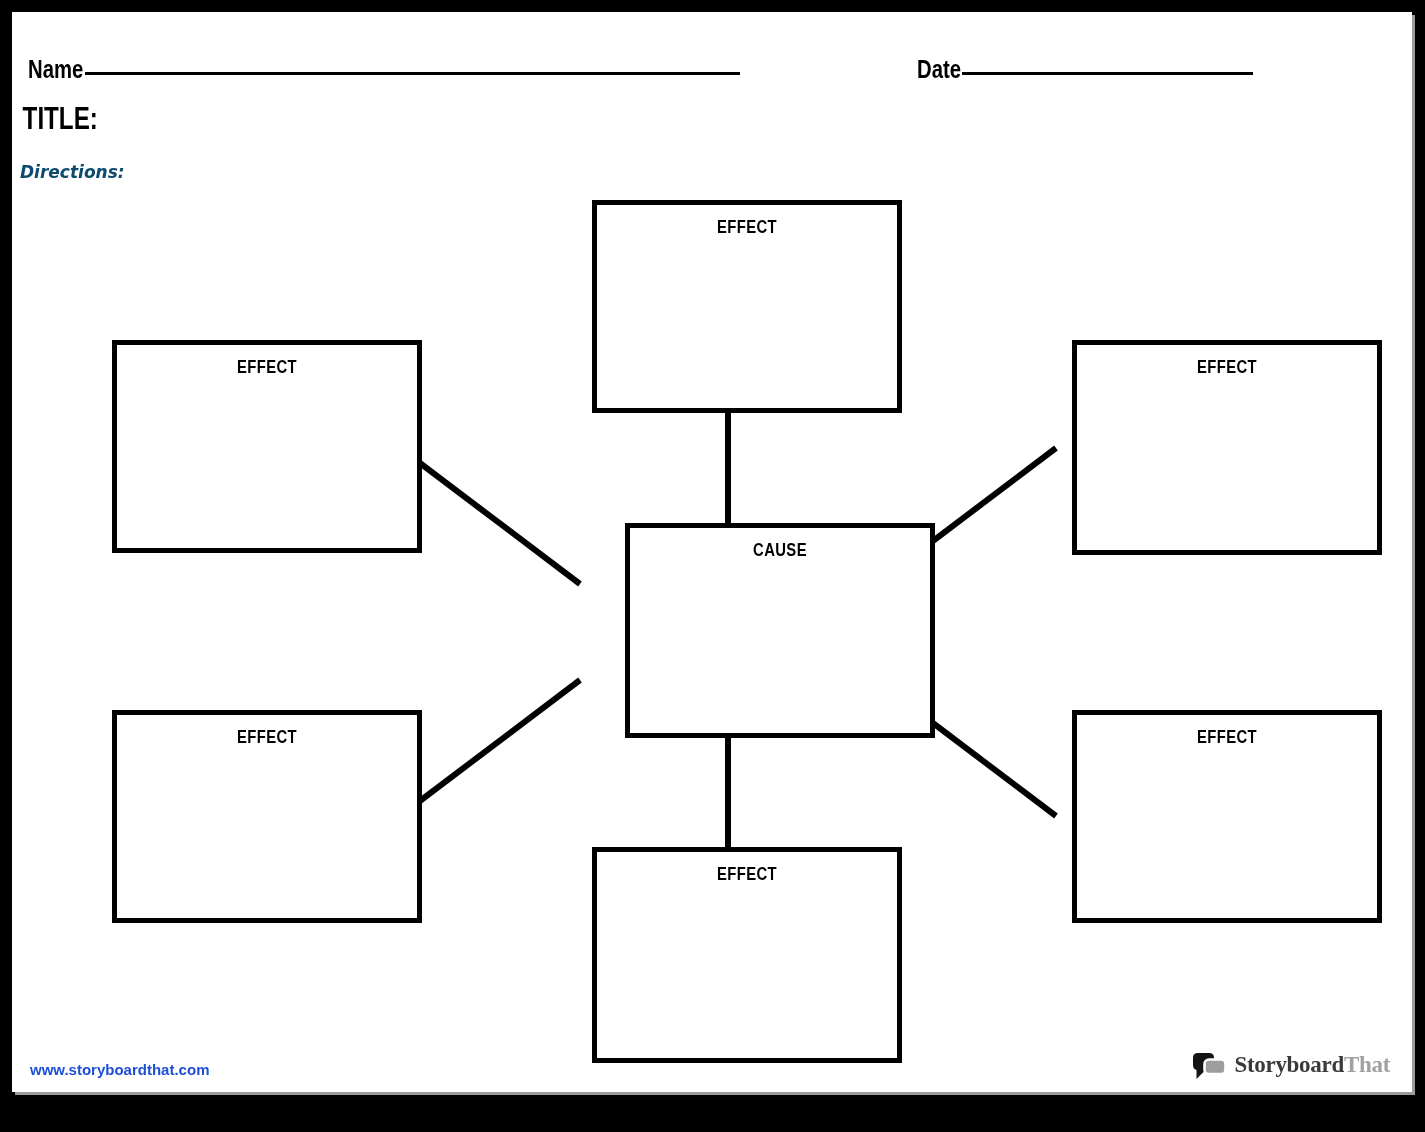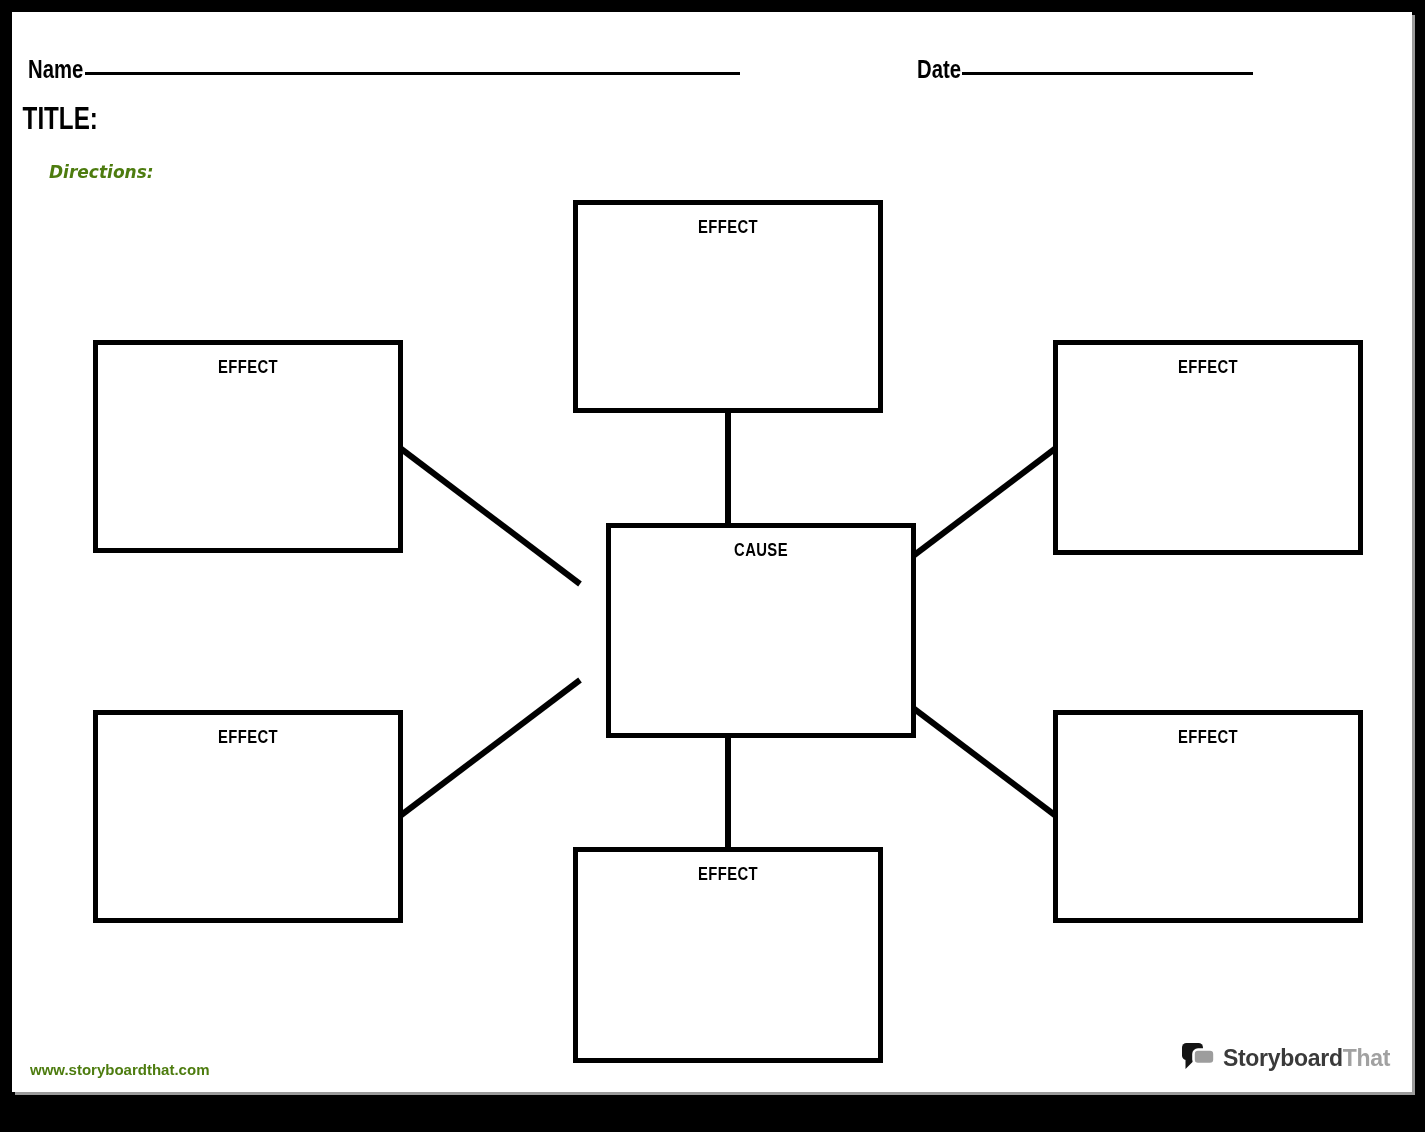--- a/index.html
+++ b/index.html
@@ -68,43 +68,44 @@
     top: 91px;
     width: 1400px;
     text-align: left;
   }
   .title-row .impact {
     font-size: 31px;
     line-height: 31px;
   }
   .directions-label {
     position: absolute;
-    left: 37px;
+    left: 8px;
     top: 150px;
     font-family: "DejaVu Sans", sans-serif;
     font-style: italic;
     font-weight: 600;
     font-size: 17px;
-    color: #4d7c0f;
+    color: #0c4a6e;
   }
 
   .connectors {
     position: absolute;
     left: 0;
     top: 0;
     z-index: 1;
   }
 
   .node {
     position: absolute;
     background: #ffffff;
     border: 5px solid #000000;
     box-sizing: border-box;
     z-index: 2;
     text-align: center;
+    margin-left: 19px;
   }
   .node .node-label {
     display: block;
     margin-top: 12px;
     font-size: 19px;
     line-height: 19px;
     letter-spacing: 0.5px;
   }
   .node-top         { left: 561px;  top: 188px; width: 310px; height: 213px; }
   .node-upper-left  { left: 81px;   top: 328px; width: 310px; height: 213px; }
@@ -113,30 +114,31 @@
   .node-lower-left  { left: 81px;   top: 698px; width: 310px; height: 213px; }
   .node-lower-right { left: 1041px; top: 698px; width: 310px; height: 213px; }
   .node-bottom      { left: 561px;  top: 835px; width: 310px; height: 216px; }
 
   .website {
     position: absolute;
     left: 18px;
     bottom: 14px;
     font-weight: 700;
     font-size: 15px;
-    color: #4d7c0f;
+    color: #1d4ed8;
     z-index: 3;
   }
   .logo {
     position: absolute;
     right: 22px;
-    bottom: 20px;
+    bottom: 10px;
     display: flex;
-    align-items: flex-end;
+    align-items: flex-start;
     z-index: 3;
+    font-family: Liberation Serif, serif;
   }
   .logo-icon { margin-right: 6px; }
   .logo-text {
     font-size: 23px;
     font-weight: 700;
     letter-spacing: -0.3px;
   }
   .logo-text .primary   { color: #3a3a3a; }
   .logo-text .secondary { color: #a1a1a1; }
 </style>

